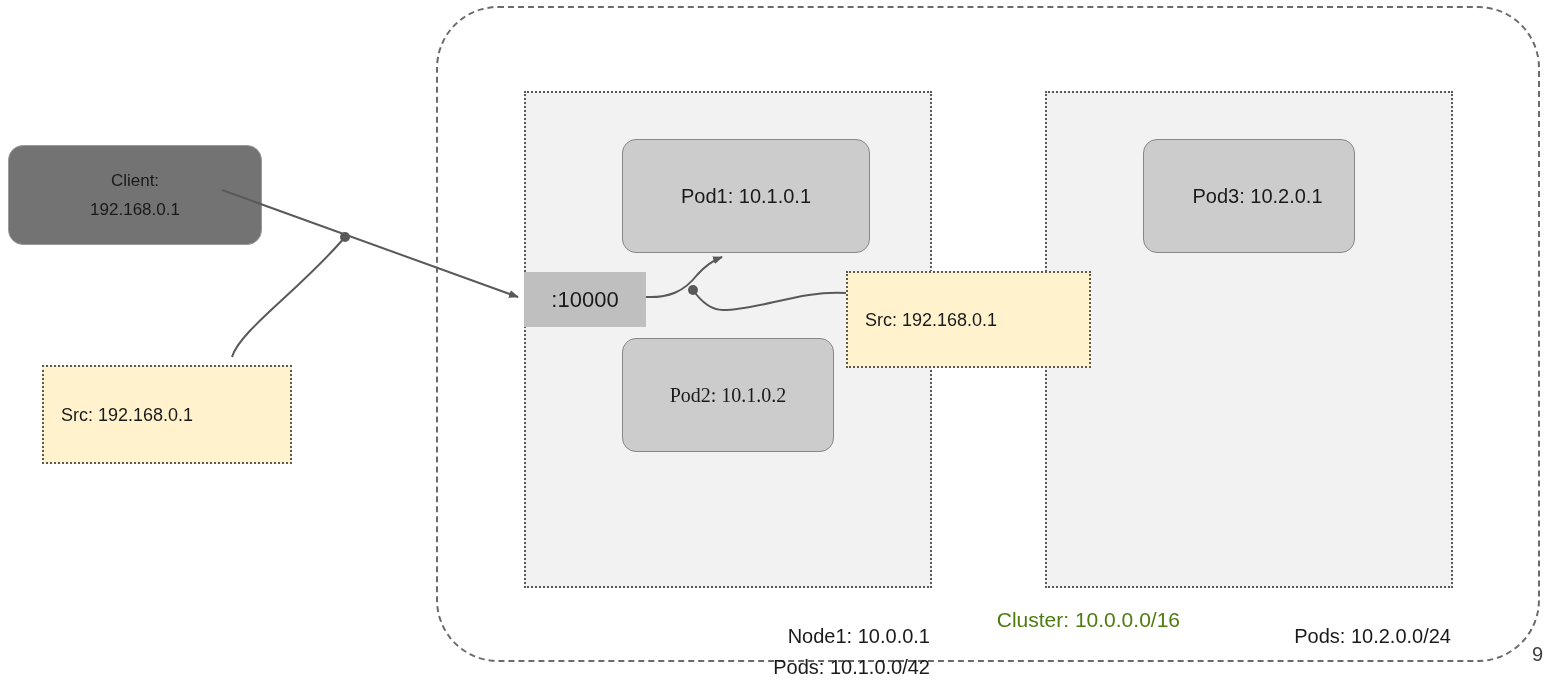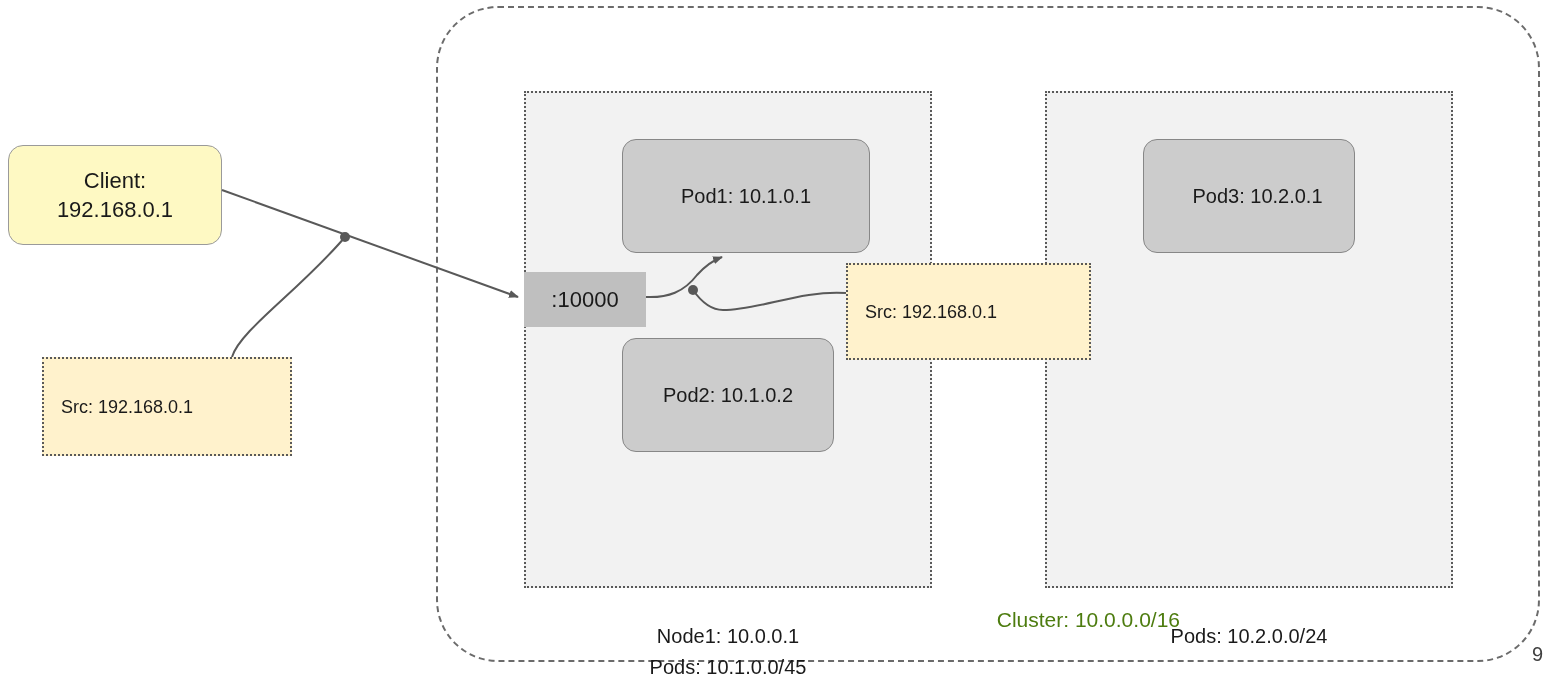--- a/index.html
+++ b/index.html
@@ -44,21 +44,21 @@
     border: 2px dotted #595959;
     background: #f2f2f2;
   }
   #node1-box { left: 524px; top: 91px; width: 408px; height: 497px; }
   #node2-box { left: 1045px; top: 91px; width: 408px; height: 497px; }
 
   .node-caption {
     position: absolute;
     left: 0;
     width: 100%;
-    text-align: center;
+    text-align: right;
     font-size: 20px;
     line-height: 31px;
     color: #1a1a1a;
     white-space: nowrap;
   }
   #node1-caption { top: 528px; }
   #node2-caption { top: 528px; }
 
   
   .pod {
@@ -66,37 +66,37 @@
     border: 1.6px solid #878787;
     border-radius: 14px;
     display: flex;
     align-items: center;
     justify-content: center;
     font-size: 20px;
     color: #1a1a1a;
     white-space: nowrap;
   }
   #pod1 { left: 622px; top: 139px; width: 248px; height: 114px; }
-  #pod2 { left: 622px; top: 338px; width: 212px; height: 114px; }
+  #pod2 { left: 622px; top: 338px; width: 212px; height: 114px; font-family: Liberation Serif, serif; }
   #pod3 { left: 1143px; top: 139px; width: 212px; height: 114px; padding-left: 17px; }
 
   
   #client {
     left: 8px;
     top: 145px;
-    width: 214px;
+    width: 254px;
     height: 100px;
-    background: #fef9c3;
+    background: #737373;
     border: 1.6px solid #9a9a9a;
     border-radius: 15px;
     display: flex;
     flex-direction: column;
     align-items: center;
     justify-content: center;
-    font-size: 22px;
+    font-size: 17px;
     line-height: 29px;
     color: #1a1a1a;
     white-space: nowrap;
   }
 
   
   #port-box {
     left: 524px;
     top: 272px;
     width: 122px;
@@ -115,20 +115,21 @@
     background: #fff2cc;
     border: 2px dotted #595959;
     display: flex;
     flex-direction: column;
     justify-content: center;
     padding-left: 17px;
     font-size: 18px;
     line-height: 28px;
     color: #1a1a1a;
     white-space: nowrap;
+    margin-top: 8px;
   }
   #annot-client { left: 42px; top: 357px; width: 250px; height: 99px; }
   #annot-pod1  { left: 846px; top: 263px; width: 245px; height: 97px; }
 
   
   #page-number {
     right: 14px;
     top: 643px;
     font-size: 20px;
     color: #404040;
@@ -147,21 +148,21 @@
 </head>
 <body>
 
 <div id="canvas">
 
   <div class="abs cluster-boundary"></div>
 
   <div class="abs node-box" id="node1-box">
     <div class="node-caption" id="node1-caption">
       <div>Node1: 10.0.0.1</div>
-      <div>Pods: 10.1.0.0/45</div>
+      <div>Pods: 10.1.0.0/42</div>
     </div>
   </div>
 
   <div class="abs node-box" id="node2-box">
     <div class="node-caption" id="node2-caption">
       <div>Pods: 10.2.0.0/24</div>
     </div>
   </div>
 
   <div class="abs pod" id="pod1">

